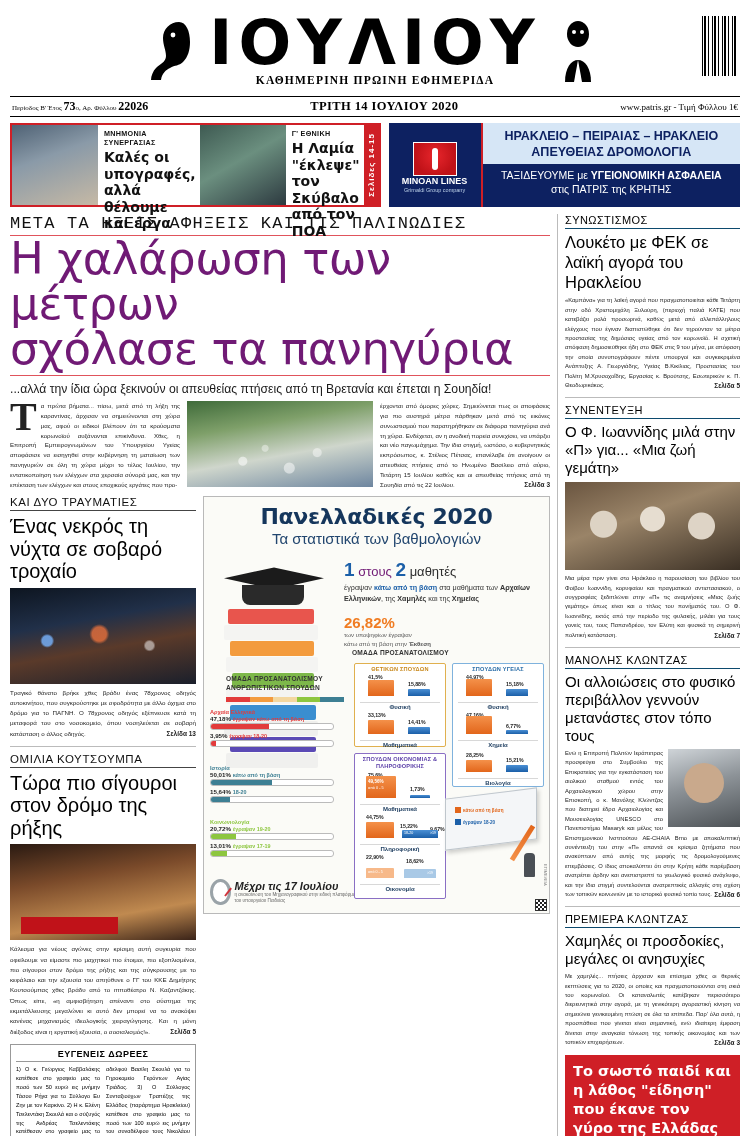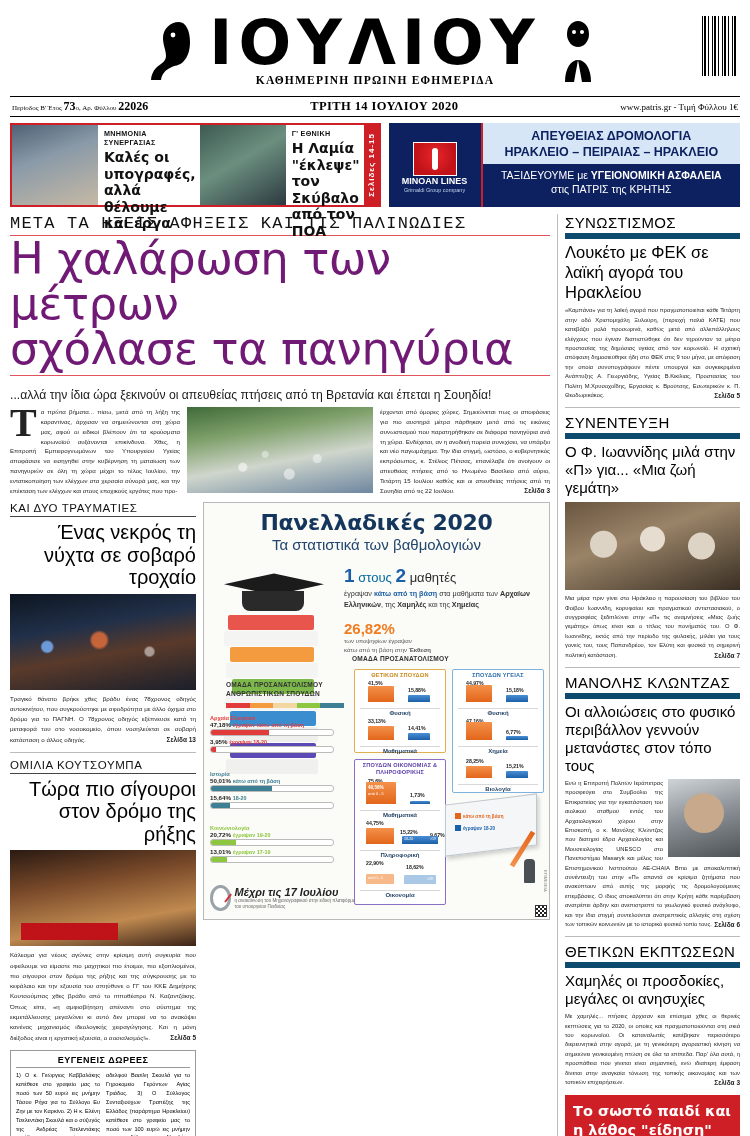--- a/index.html
+++ b/index.html
@@ -53,40 +53,40 @@
   .mb-bot b{color:#fff;}
 
   
   .grid { display:flex; gap:7px; margin-top:7px; }
   .col-main { width:540px; }
   .col-right { width:186px; border-left:1px solid #bbb; padding-left:7px; }
 
   
   .lead-kicker { font-size:17px; letter-spacing:1.2px; color:#111; font-family:Liberation Mono, monospace; border-bottom:1.5px solid #e0545c; padding-bottom:2px;}
   .lead-head { font-family:"DejaVu Sans", sans-serif; font-weight:normal; font-size:45px; line-height:1.0; letter-spacing:-0.5px; margin-top:0; color:#701a75; }
-  .lead-sub { border-top:1.5px solid #e0545c; margin-top:4px; padding-top:12px; font-size:12.2px; color:#1b1b1b; }
+  .lead-sub { border-top:1.5px solid #e0545c; margin-top:4px; padding-top:6px; font-size:12.2px; color:#1b1b1b; }
 
   .lead-body { display:flex; gap:7px; margin-top:5px; }
   .lb-col { width:170px; font-size:6.1px; line-height:1.62; text-align:justify; color:#222; }
   .dropcap { float:left; font-family:"Liberation Serif",serif; font-size:40px; line-height:32px; font-weight:bold; margin:0 4px 0 0; }
   .lead-photo { width:186px; height:86px; background:linear-gradient(170deg,#3f6b3a 0%,#7fa06a 30%,#cfd6cc 60%,#6e86a0 100%); position:relative; overflow:hidden;}
   .lead-photo:after{content:"";position:absolute;inset:0;background:
      radial-gradient(circle at 30% 70%, rgba(255,255,255,.55) 0 4px, transparent 5px),
      radial-gradient(circle at 55% 78%, rgba(255,255,255,.5) 0 5px, transparent 6px),
      radial-gradient(circle at 70% 60%, rgba(255,255,255,.45) 0 4px, transparent 5px),
      radial-gradient(circle at 42% 55%, rgba(255,255,255,.4) 0 3px, transparent 4px);}
   .pg-ref { font-weight:bold; font-size:6.5px; float:right; }
 
   
   .row2 { display:flex; gap:7px; margin-top:6px; }
   .col-l2 { width:186px; }
   .col-info { width:347px; }
 
   .sec-kicker { font-size:11.5px; letter-spacing:.6px; border-bottom:1px solid #444; padding-bottom:2px; color:#111;}
-  .sec-head { font-size:20px; line-height:1.12; margin-top:4px; color:#000;text-align:right; }
+  .sec-head { font-size:20px; line-height:1.12; margin-top:4px; color:#000; }
   .sec-photo { width:100%; height:96px; margin-top:5px; }
   .ph-crash { background:linear-gradient(170deg,#0d1520 0%,#213049 35%,#5a3a2a 60%,#1a1f2b 100%); position:relative; overflow:hidden;}
   .ph-crash:after{content:"";position:absolute;inset:0;background:
      radial-gradient(circle at 20% 55%, rgba(120,180,255,.8) 0 5px, transparent 7px),
      radial-gradient(circle at 48% 48%, rgba(255,120,60,.7) 0 7px, transparent 10px),
      radial-gradient(circle at 75% 60%, rgba(255,255,255,.5) 0 4px, transparent 6px);}
   .ph-speech { background:linear-gradient(170deg,#2a1a12 0%,#7a4a2a 35%,#c08a50 70%,#3a2318 100%); position:relative; overflow:hidden;}
   .ph-speech:after{content:"";position:absolute;left:6%;bottom:6%;width:52%;height:18%;background:#c01219;}
   .body-txt { font-size:6.2px; line-height:1.66; text-align:justify; margin-top:4px; color:#222;}
 
@@ -95,21 +95,21 @@
   .donate-cols { display:flex; gap:6px; margin-top:3px;}
   .donate-cols div { flex:1; font-size:5.6px; line-height:1.6; text-align:justify;}
 
   
   .info { border:1px solid #b9b9b9; background:#fbfbf7; position:relative; height:418px; overflow:hidden; }
   .info-title { text-align:center; font-family:"DejaVu Sans",sans-serif; font-weight:bold; font-size:22px; color:#15365c; padding-top:7px; letter-spacing:-.3px;}
   .info-sub { text-align:center; font-size:15px; color:#22466f; margin-top:1px;}
   .info-stat { position:absolute; left:140px; top:62px; width:200px;}
   .stat1 { font-size:13px; color:#2d2d2d; }
   .stat1 .n { font-size:19px; font-weight:bold; color:#1b5fa8;}
-  .stat1 .g { color:#0369a1;margin-top:28px;}
+  .stat1 .g { color:#701a75;margin-top:28px;}
   .stat-desc { font-size:7.2px; line-height:1.5; margin-top:2px; color:#333;}
   .stat-desc b.blue{color:#1b5fa8;}
   .stat2 { margin-top:9px; font-size:15px; font-weight:bold; color:#f07c22;}
   .stat2-d { font-size:6px; line-height:1.45; color:#555; }
 
   .books { position:absolute; left:6px; top:70px; width:130px; height:230px;}
   .cap { position:absolute; left:14px; top:0; width:100px; height:26px; background:#1b1b1b; clip-path:polygon(50% 0,100% 42%,50% 84%,0 42%); }
   .cap2 { position:absolute; left:32px; top:18px; width:62px; height:20px; background:#2a2a2a; border-radius:0 0 8px 8px;}
   .bk { position:absolute; height:15px; border-radius:2px; }
 
@@ -139,21 +139,21 @@
   .board { position:absolute; right:8px; bottom:34px; width:100px; height:86px;}
   .board-scr { position:absolute; left:4px; top:0; width:92px; height:52px; background:#f4f6f8; border:1px solid #bfc6cc; transform:skewY(-7deg); box-shadow:2px 3px 4px rgba(0,0,0,.18);}
   .lg-row{position:absolute;font-size:4.6px;font-weight:bold;display:flex;align-items:center;gap:2px;}
   .lg-sq{width:6px;height:6px;display:inline-block;}
   .pencil{position:absolute;right:16px;bottom:16px;width:5px;height:40px;background:linear-gradient(#e2661b,#f4914a);transform:rotate(32deg);}
   .man{position:absolute;right:6px;bottom:2px;width:11px;height:24px;background:#4a4f55;border-radius:4px 4px 1px 1px;}
   .qr{position:absolute;right:2px;bottom:2px;width:12px;height:12px;background:repeating-conic-gradient(#222 0 25%, #fff 0 50%);background-size:4px 4px;border:1px solid #333;}
   .vside{position:absolute;right:1px;bottom:28px;font-size:4px;writing-mode:vertical-rl;color:#888;}
 
   
-  .r-kicker { font-size:15px; letter-spacing:.4px; border-bottom:6px solid #0c4a6e; padding-bottom:2px; }
+  .r-kicker { font-size:11px; letter-spacing:.4px; border-bottom:1px solid #0c4a6e; padding-bottom:2px; }
   .r-head { font-size:16.5px; line-height:1.2; margin-top:4px; color:#000;}
   .r-head.s { font-size:15px; }
   .r-body { font-size:5.8px; line-height:1.62; text-align:justify; margin-top:4px; color:#222;}
   .r-photo { width:100%; height:88px; margin-top:5px;}
   .ph-three{background:linear-gradient(160deg,#6a5540 0%,#9a8468 40%,#3a2f24 100%); position:relative; overflow:hidden;}
   .ph-three:after{content:"";position:absolute;inset:0;background:
     radial-gradient(circle at 22% 48%,#ddd3c4 0 13px,transparent 14px),
     radial-gradient(circle at 50% 42%,#e6ddd0 0 12px,transparent 13px),
     radial-gradient(circle at 78% 50%,#ded4c6 0 13px,transparent 14px);}
   .ph-man{float:right;width:72px;height:78px;margin:0 0 3px 5px;background:linear-gradient(165deg,#cfd4d8 0%,#8d9398 45%,#4e5357 100%); position:relative;}
@@ -220,22 +220,22 @@
     </div>
 
     <div class="promo-right">
       <div class="minoan">
         <div class="minoan-mark"></div>
         <div class="minoan-name">MINOAN LINES</div>
         <div class="minoan-sub">Grimaldi Group company</div>
       </div>
       <div class="minoan-body">
         <div class="mb-top">
+          <div>ΗΡΑΚΛΕΙΟ – ΠΕΙΡΑΙΑΣ – ΗΡΑΚΛΕΙΟ</div>
           <div>ΑΠΕΥΘΕΙΑΣ ΔΡΟΜΟΛΟΓΙΑ</div>
-          <div>ΗΡΑΚΛΕΙΟ – ΠΕΙΡΑΙΑΣ – ΗΡΑΚΛΕΙΟ</div>
         </div>
         <div class="mb-bot">
           <div><span>ΤΑΞΙΔΕΥΟΥΜΕ με </span><b>ΥΓΕΙΟΝΟΜΙΚΗ ΑΣΦΑΛΕΙΑ</b></div>
           <div>στις ΠΑΤΡΙΣ της ΚΡΗΤΗΣ</div>
         </div>
       </div>
     </div>
   </div>
 
   <div class="grid">
@@ -516,21 +516,21 @@
         <div class="r-kicker">ΜΑΝΟΛΗΣ ΚΛΩΝΤΖΑΣ</div>
         <div class="r-head s">Οι αλλοιώσεις στο φυσικό περιβάλλον γεννούν μετανάστες στον τόπο τους</div>
         <div class="r-body">
           <div class="ph-man"></div>
           <span>Ενώ η Επιτροπή Πολιτών Ιεράπετρας προσφεύγει στο Συμβούλιο της Επικρατείας για την εγκατάσταση του αιολικού σταθμού εντός του Αρχαιολογικού χώρου στην Επισκοπή, ο κ. Μανόλης Κλώντζας που διατηρεί έδρα Αρχαιολογίας και Μουσειολογίας UNESCO στο Πανεπιστήμιο Μasaryk και μέλος του Επιστημονικού Ινστιτούτου ΑΕ-CHAIA Brno με αποκαλυπτική συνέντευξη του στην «Π» απαντά σε κρίσιμα ζητήματα που ανακύπτουν από αυτής της μορφής τις δρομολογούμενες επεμβάσεις. Ο ίδιος αποκαλύπτει ότι στην Κρήτη κάθε παρέμβαση ανατρέπει άρδην και ανεπιστρεπτί το γεωλογικό φυσικό ανάγλυφο, και την ίδια στιγμή συντελούνται ανατρεπτικές αλλαγές στη σχέση των τοπικών κοινωνιών με το ιστορικό φυσικό τοπίο τους.</span>
           <span class="pg-ref">Σελίδα 6</span>
         </div>
       </div>
 
       <div class="sep">
-        <div class="r-kicker">ΘΕΤΙΚΩΝ ΕΚΠΤΩΣΕΩΝ</div>
+        <div class="r-kicker">ΠΡΕΜΙΕΡΑ ΚΛΩΝΤΖΑΣ</div>
         <div class="r-head s">Χαμηλές οι προσδοκίες, μεγάλες οι ανησυχίες</div>
         <div class="r-body">
           <span>Με χαμηλές... πτήσεις άρχισαν και επίσημα χθες οι θερινές εκπτώσεις για το 2020, οι οποίες και πραγματοποιούνται στη σκιά του κορωνοϊού. Οι καταναλωτές κατέβηκαν περισσότερο διερευνητικά στην αγορά, με τη γενικότερη αγοραστική κίνηση να σημειώνει γενικευμένη πτώση σε όλα τα επίπεδα. Παρ' όλα αυτά, η προσπάθεια που γίνεται είναι σημαντική, ενώ ιδιαίτερη έμφαση δίνεται στην αναγκαία τόνωση της τοπικής οικονομίας και των τοπικών επιχειρήσεων.</span>
           <span class="pg-ref">Σελίδα 3</span>
         </div>
       </div>
 
       <div class="redbox">
         <div class="redbox-t">Το σωστό παιδί και η λάθος "είδηση" που έκανε τον γύρο της Ελλάδας</div>
 

